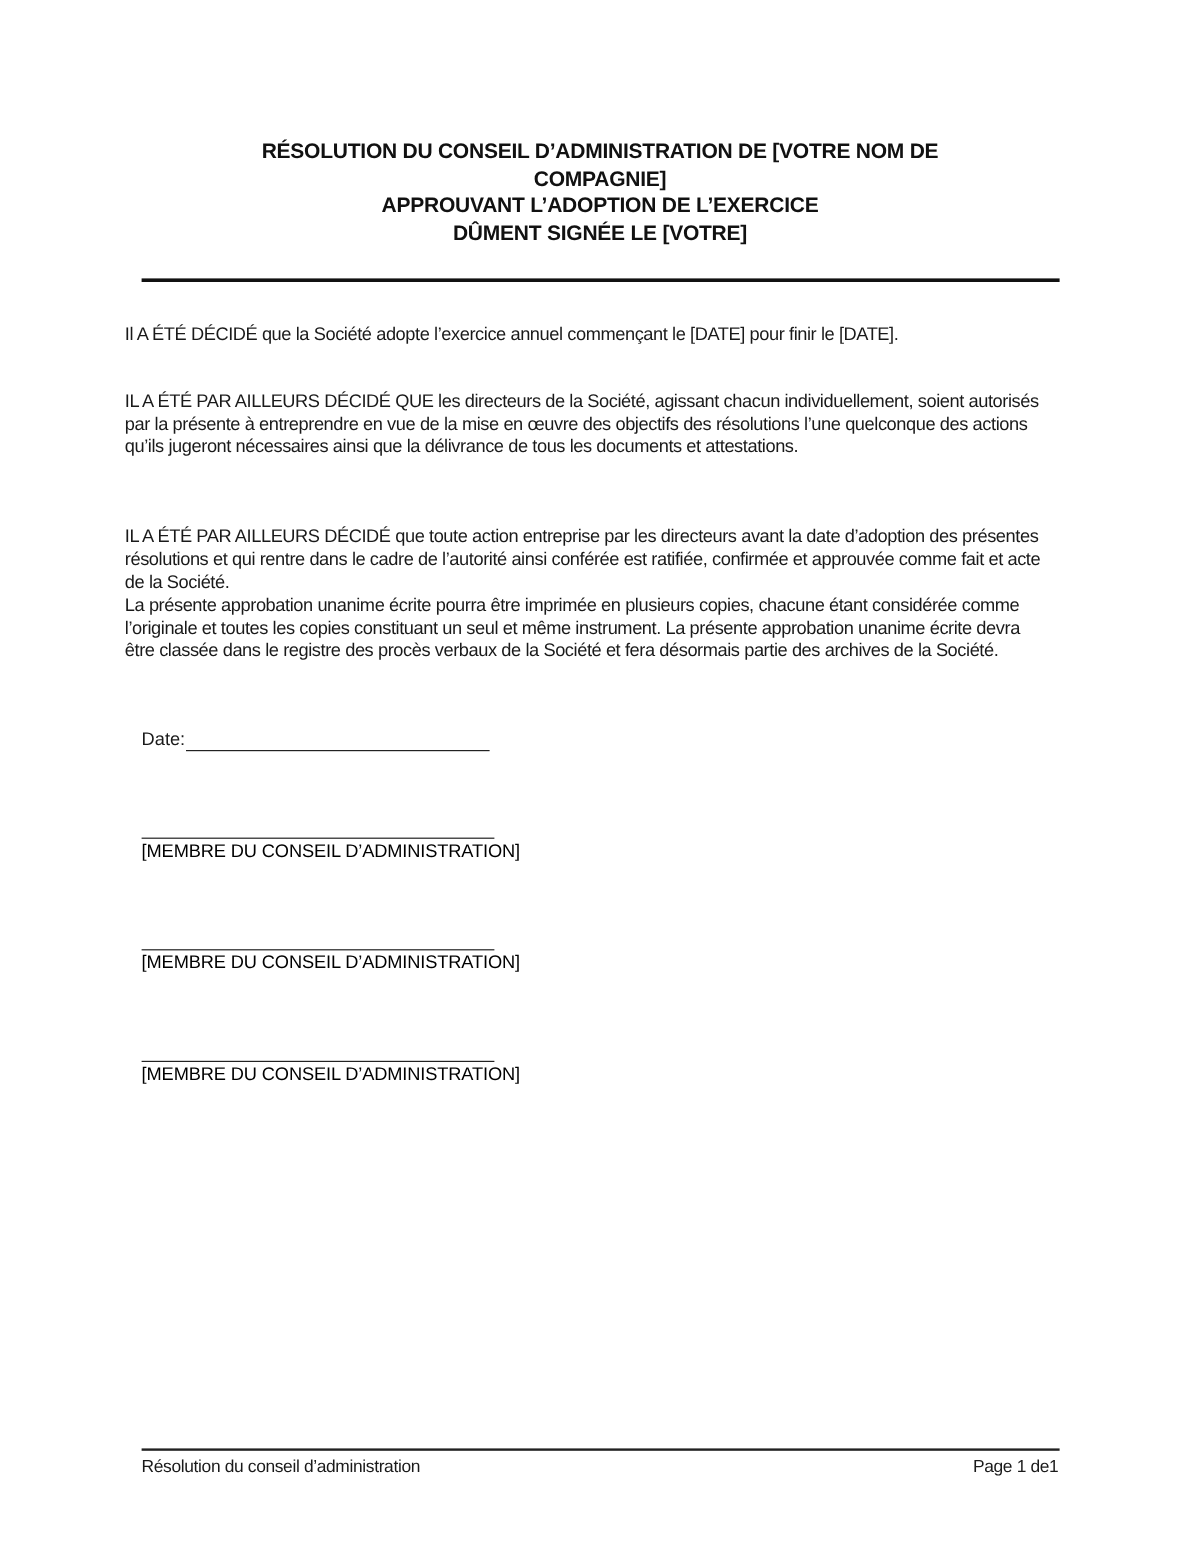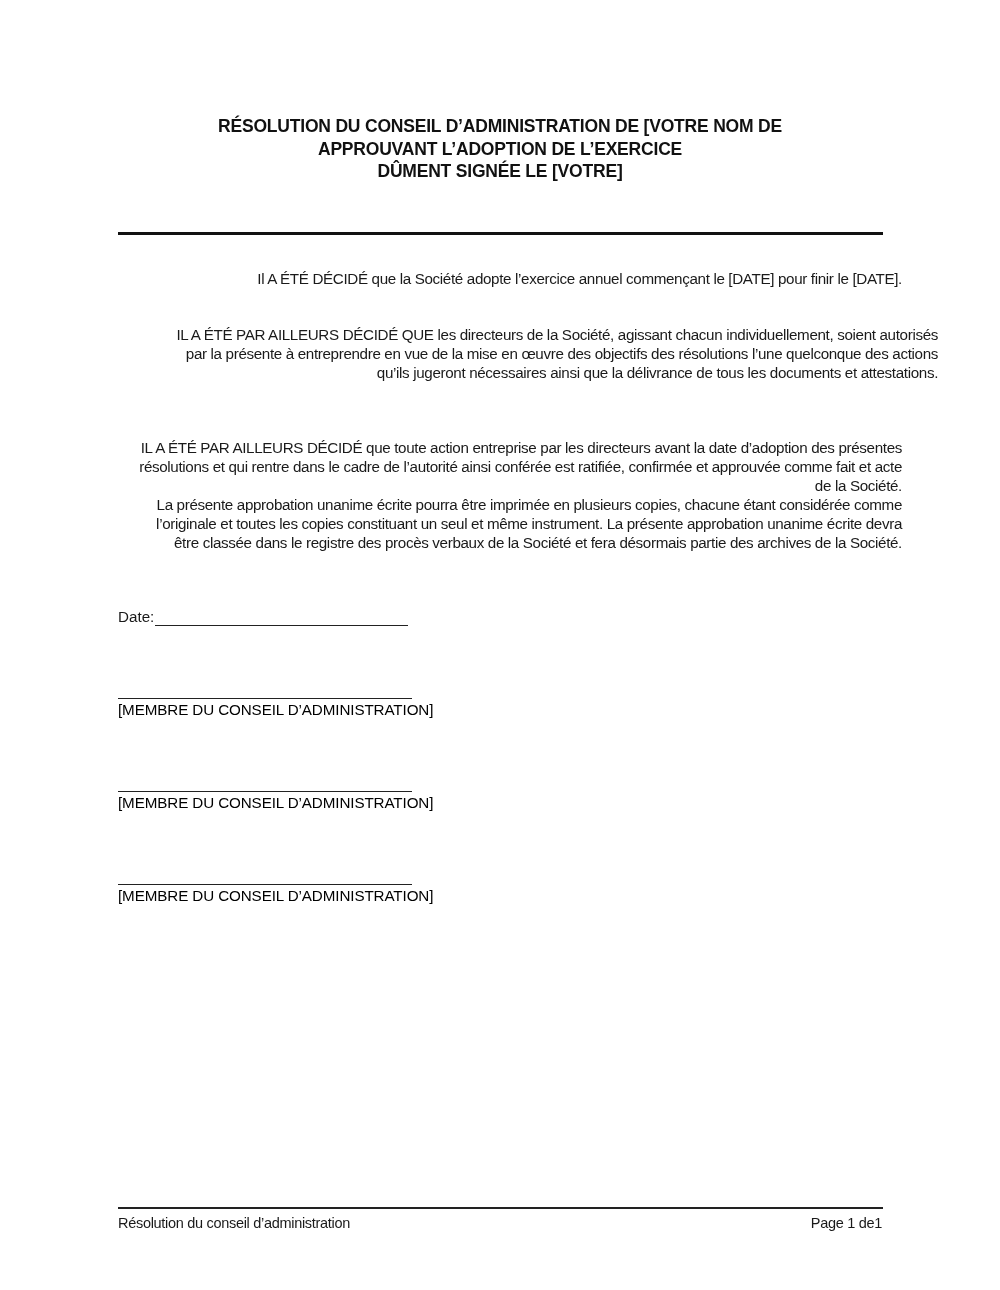--- a/index.html
+++ b/index.html
@@ -5,24 +5,24 @@
     html, body { margin: 0; padding: 0; background: #ffffff; }
     body { width: 1000px; height: 1290px; position: relative; overflow: hidden;
            font-family: "Liberation Sans", sans-serif; color: #111; }
     .page { position: absolute; left: 0; top: 0; width: 1000px; height: 1290px; }
     .title-block { position: absolute; left: 118px; width: 764px; top: 115px;
                    text-align: center; font-weight: bold; font-size: 17.5px;
                    line-height: 22.5px; letter-spacing: -0.2px; color: #111; }
     .title-line { display: block; }
     .rule-top { position: absolute; left: 118px; width: 765px; top: 232px;
                 height: 3px; background: #111; }
-    .para { position: absolute; left: 132px; width: 770px; font-size: 15.2px;
-            line-height: 19px; letter-spacing: -0.35px; color: #1a1a1a; margin: 0; text-align: right; }
+    .para { position: absolute; left: 104px; width: 770px; font-size: 15.2px;
+            line-height: 19px; letter-spacing: -0.35px; color: #1a1a1a; margin: 0; }
     .p1 { top: 269px; }
-    .p2 { top: 325px; margin-left: 36px; }
+    .p2 { top: 325px; }
     .p3 { top: 420px; margin-top: 18px; }
     .p4 { top: 495px; }
     .date-row { position: absolute; left: 118px; top: 607px; font-size: 15.2px;
                 line-height: 19px; color: #1a1a1a; display: flex; align-items: flex-end; }
     .date-line { display: inline-block; width: 253px; border-bottom: 1.3px solid #222;
                  height: 15px; margin-left: 1px; }
     .sig { position: absolute; left: 118px; }
     .sig-line { width: 294px; border-top: 1.3px solid #222; }
     .sig-label { font-size: 15.2px; line-height: 19px; color: #000000; margin-top: 1px;
                  letter-spacing: -0.1px; }
@@ -36,20 +36,21 @@
     .footer-right { position: absolute; right: 118px; top: 1214px; font-size: 14.5px;
                     line-height: 18px; color: #1a1a1a; letter-spacing: -0.3px; padding-left: 37px; }
   </style>
 </head>
 <body>
 
 <div class="page">
 
   <div class="title-block">
     <span class="title-line">RÉSOLUTION DU CONSEIL D’ADMINISTRATION DE [VOTRE NOM DE</span>
+    <span class="title-line">COMPAGNIE]</span>
     <span class="title-line">APPROUVANT L’ADOPTION DE L’EXERCICE</span>
     <span class="title-line">DÛMENT SIGNÉE LE [VOTRE]</span>
   </div>
 
   <div class="rule-top"></div>
 
   <p class="para p1">Il A ÉTÉ DÉCIDÉ que la Société adopte l’exercice annuel commençant le [DATE] pour finir le [DATE].</p>
   <p class="para p2">IL A ÉTÉ PAR AILLEURS DÉCIDÉ QUE les directeurs de la Société, agissant chacun individuellement, soient autorisés par la présente à entreprendre en vue de la mise en œuvre des objectifs des résolutions l’une quelconque des actions qu’ils jugeront nécessaires ainsi que la délivrance de tous les documents et attestations.</p>
   <p class="para p3">IL A ÉTÉ PAR AILLEURS DÉCIDÉ que toute action entreprise par les directeurs avant la date d’adoption des présentes résolutions et qui rentre dans le cadre de l’autorité ainsi conférée est ratifiée, confirmée et approuvée comme fait et acte de la Société.</p>
   <p class="para p4">La présente approbation unanime écrite pourra être imprimée en plusieurs copies, chacune étant considérée comme l’originale et toutes les copies constituant un seul et même instrument. La présente approbation unanime écrite devra être classée dans le registre des procès verbaux de la Société et fera désormais partie des archives de la Société.</p>

